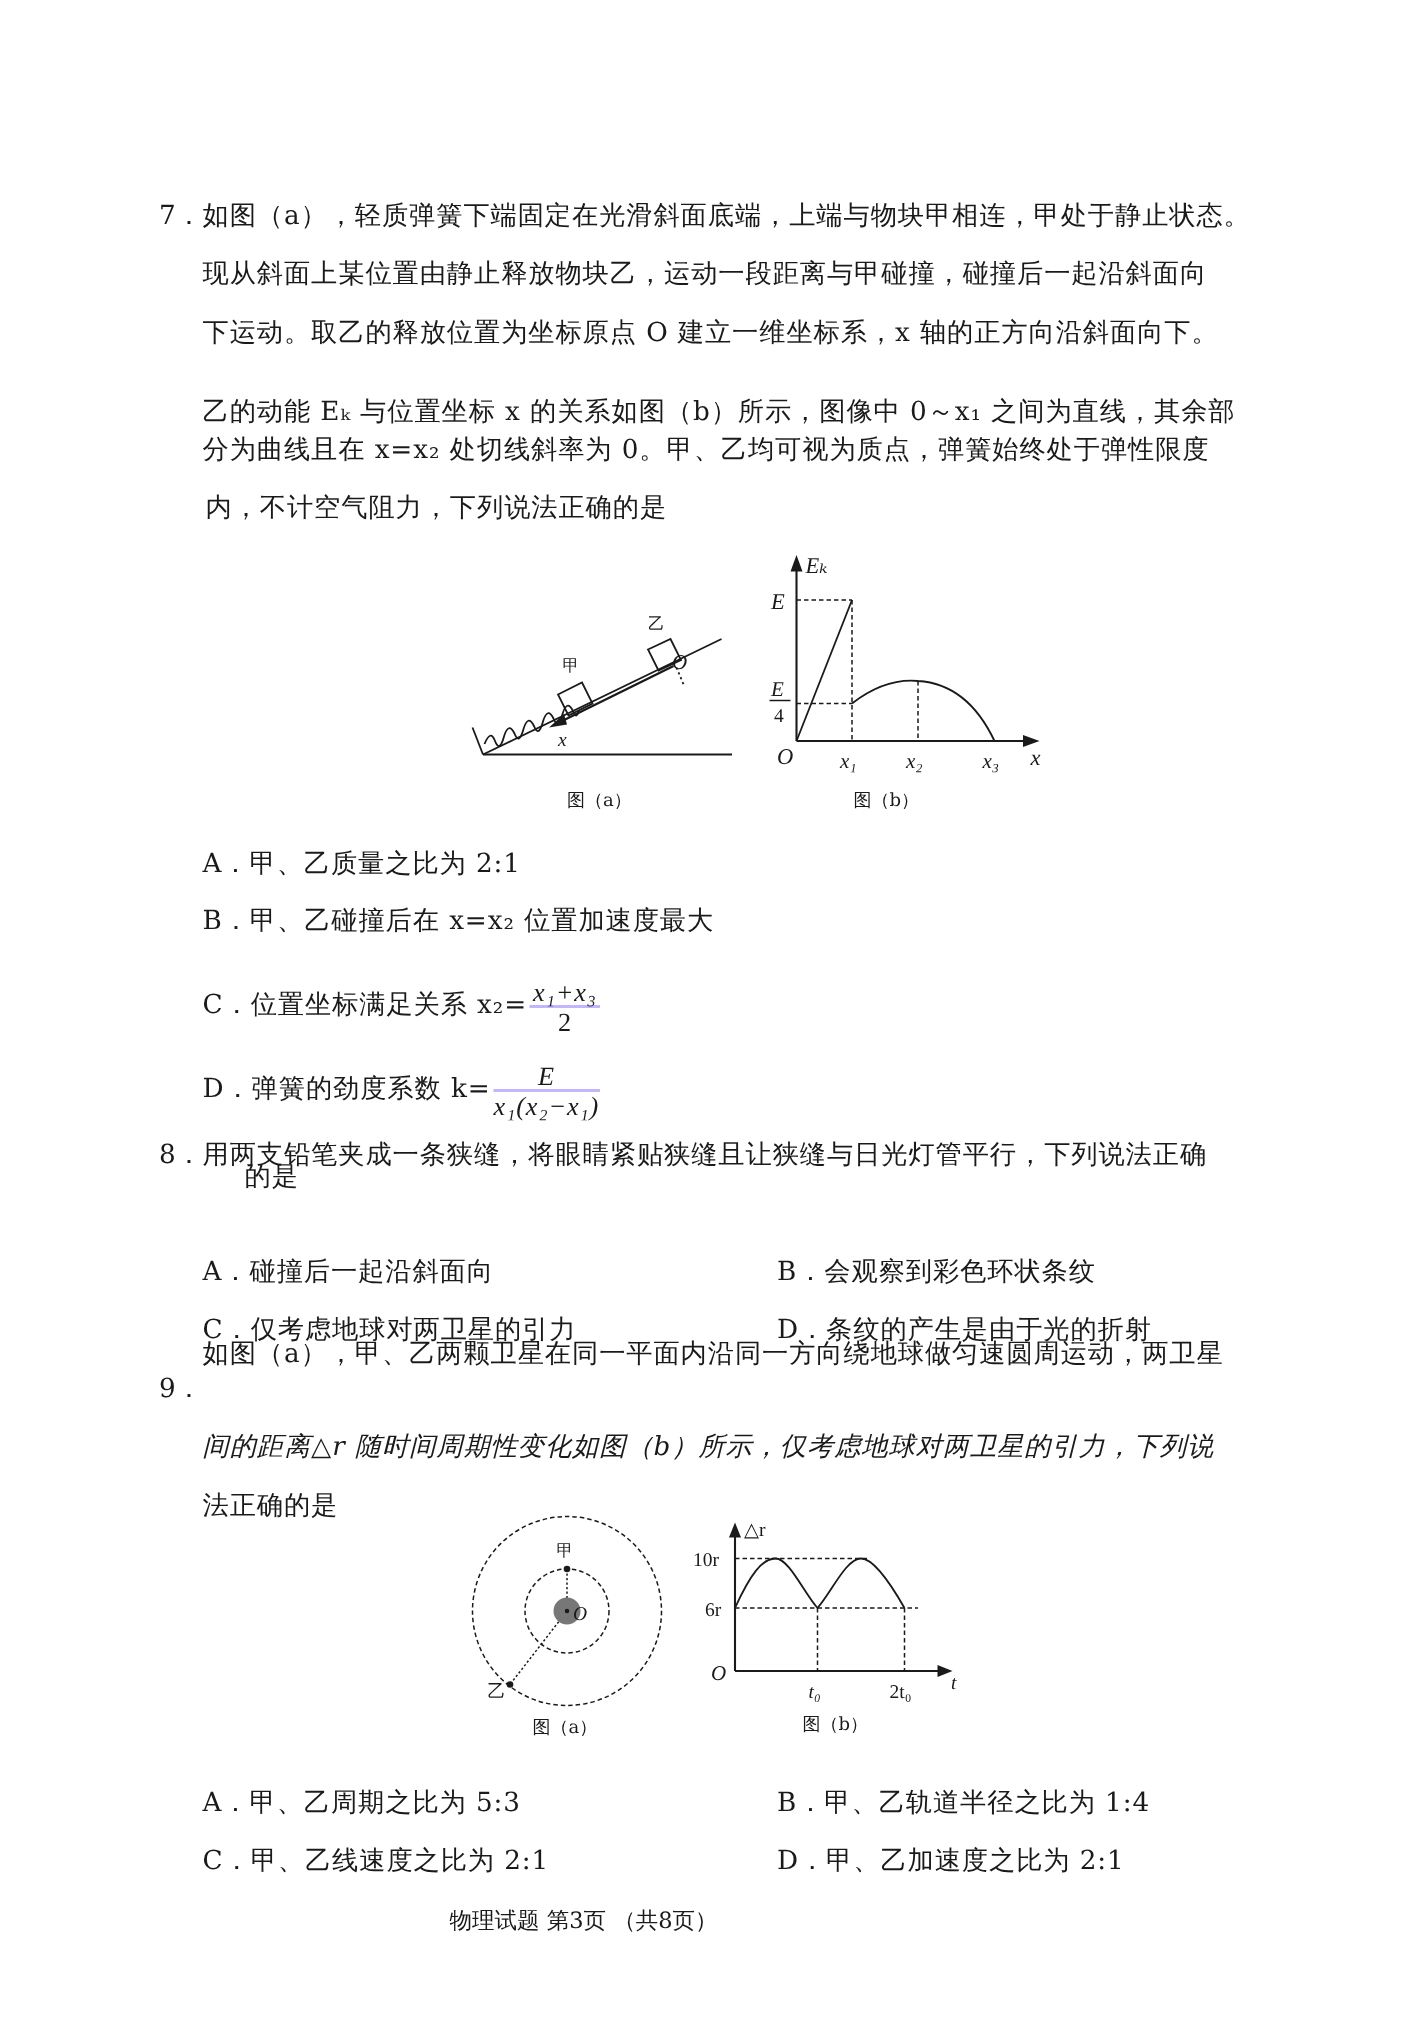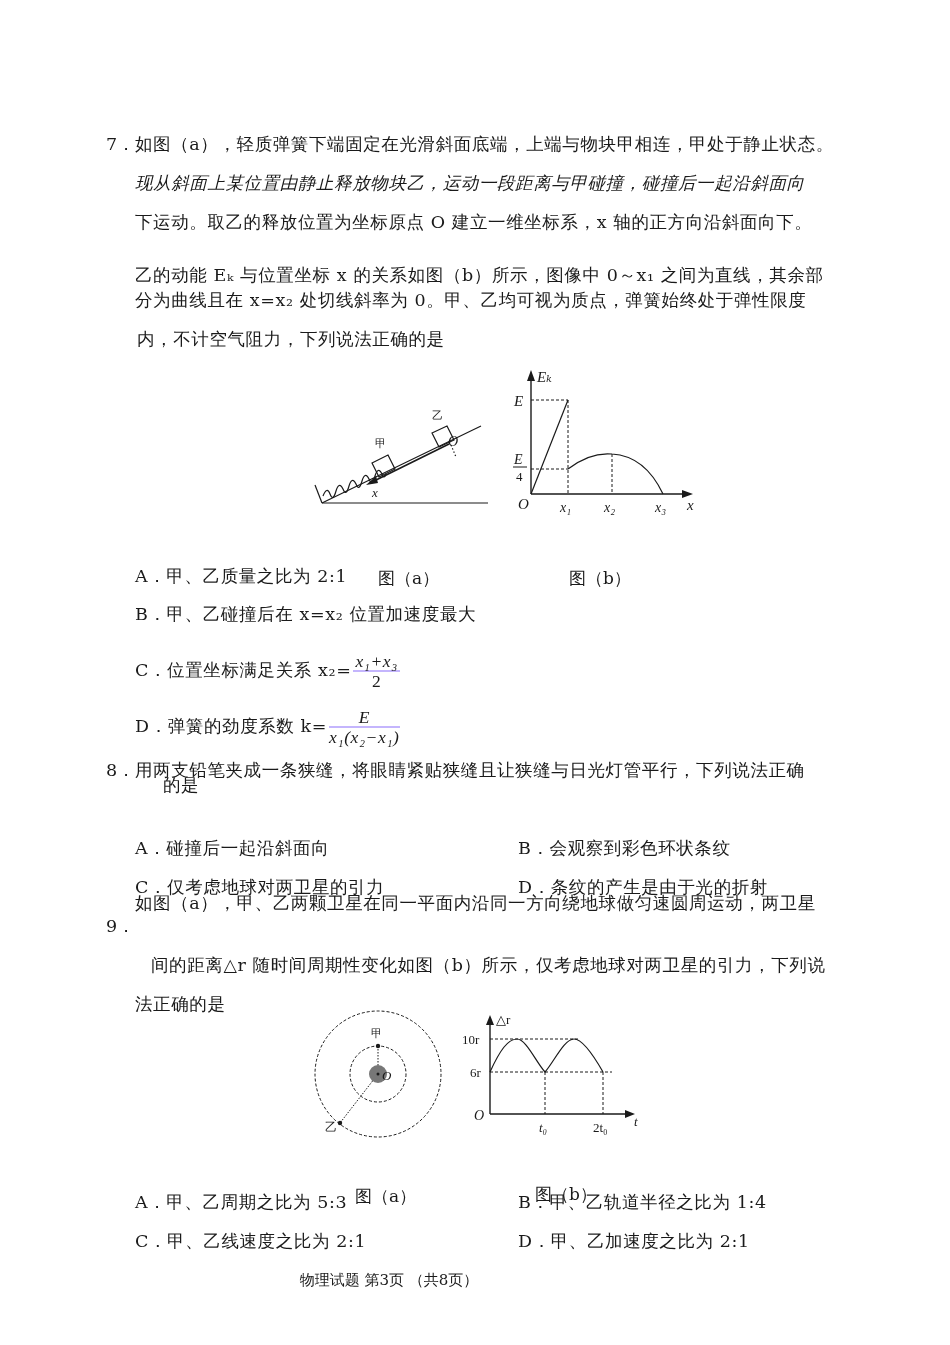--- a/index.html
+++ b/index.html
@@ -5,30 +5,30 @@
     html, body { margin: 0; padding: 0; background: #ffffff; }
     body { width: 950px; height: 1345px; position: relative; overflow: hidden;
            font-family: "DejaVu Serif", "Liberation Serif", serif; color: #1a1a1a; }
     .line { position: absolute; font-size: 17.5px; line-height: 22px; white-space: nowrap; letter-spacing: 0.6px; }
     .qnum { position: absolute; font-size: 17.5px; line-height: 22px; }
     .frac { display: inline-block; vertical-align: middle; text-align: center; font-family: "Liberation Serif", serif; margin-left: 2px; }
     .frac .num { display: block; border-bottom: 2px solid #c4b5fd; padding: 0 2px; line-height: 18px; font-style: italic; }
     .frac .den { display: block; line-height: 18px; }
     svg { position: absolute; overflow: visible; }
     svg text { font-family: "Liberation Serif", "DejaVu Serif", serif; fill: #1a1a1a; }
-    .cap { position: absolute; font-size: 17px; line-height: 18px; margin-top: 45px; }
+    .cap { position: absolute; font-size: 12px; line-height: 18px; }
     .footer { position: absolute; font-size: 15px; line-height: 20px; left: 0; width: 778px; text-align: center; top: 1270px; }
   </style>
 </head>
 <body>
 
 <div>
   <span class="qnum" style="left:106px;top:133px;">7．</span>
   <div class="line" style="left:135px;top:133px;">如图（a），轻质弹簧下端固定在光滑斜面底端，上端与物块甲相连，甲处于静止状态。</div>
-  <div class="line" style="left:135px;top:172px;font-style:italic;">现从斜面上某位置由静止释放物块乙，运动一段距离与甲碰撞，碰撞后一起沿斜面向</div>
+  <div class="line" style="left:135px;top:172px;">现从斜面上某位置由静止释放物块乙，运动一段距离与甲碰撞，碰撞后一起沿斜面向</div>
   <div class="line" style="left:135px;top:211px;">下运动。取乙的释放位置为坐标原点 O 建立一维坐标系，x 轴的正方向沿斜面向下。</div>
   <div class="line" style="left:135px;top:264px;">乙的动能 Eₖ 与位置坐标 x 的关系如图（b）所示，图像中 0～x₁ 之间为直线，其余部</div>
   <div class="line" style="left:135px;top:289px;">分为曲线且在 x=x₂ 处切线斜率为 0。甲、乙均可视为质点，弹簧始终处于弹性限度</div>
   <div class="line" style="left:137px;top:328px;">内，不计空气阻力，下列说法正确的是</div>
 
   <svg style="left:0;top:0;" width="950" height="1345">
     <g stroke="#1a1a1a" fill="none" stroke-width="1.2">
       <line x1="322" y1="503" x2="488" y2="503"></line>
       <line x1="322" y1="503" x2="481" y2="426"></line>
       <line x1="322" y1="503" x2="315" y2="485"></line>
@@ -106,21 +106,21 @@
     <span>C．</span><span>仅考虑地球对两卫星的引力</span>
   </div>
   <div class="line" style="left:518px;top:876px;">
     <span>D．</span><span>条纹的产生是由于光的折射</span>
   </div>
 </div>
 
 <div>
   <span class="qnum" style="left:106px;top:915px;">9．</span>
   <div class="line" style="left:135px;top:892px;">如图（a），甲、乙两颗卫星在同一平面内沿同一方向绕地球做匀速圆周运动，两卫星</div>
-  <div class="line" style="left:151px;top:954px;">间的距离△r 随时间周期性变化如图（b）所示，仅考虑地球对两卫星的引力，下列说</div>
+  <div class="line" style="left:135px;top:954px;font-style:italic;">间的距离△r 随时间周期性变化如图（b）所示，仅考虑地球对两卫星的引力，下列说</div>
   <div class="line" style="left:135px;top:993px;">法正确的是</div>
 
   <svg style="left:0;top:0;" width="950" height="1345">
     <g stroke="#1a1a1a" fill="none" stroke-width="1">
       <circle cx="378" cy="1074" r="63" stroke-dasharray="3,2"></circle>
       <circle cx="378" cy="1074" r="28" stroke-dasharray="3,2"></circle>
       <line x1="378" y1="1046" x2="378" y2="1070" stroke-dasharray="1.5,1.5"></line>
       <line x1="378" y1="1074" x2="340" y2="1123" stroke-dasharray="1.5,1.5"></line>
     </g>
     <circle cx="378" cy="1074" r="9" fill="#777777"></circle>

